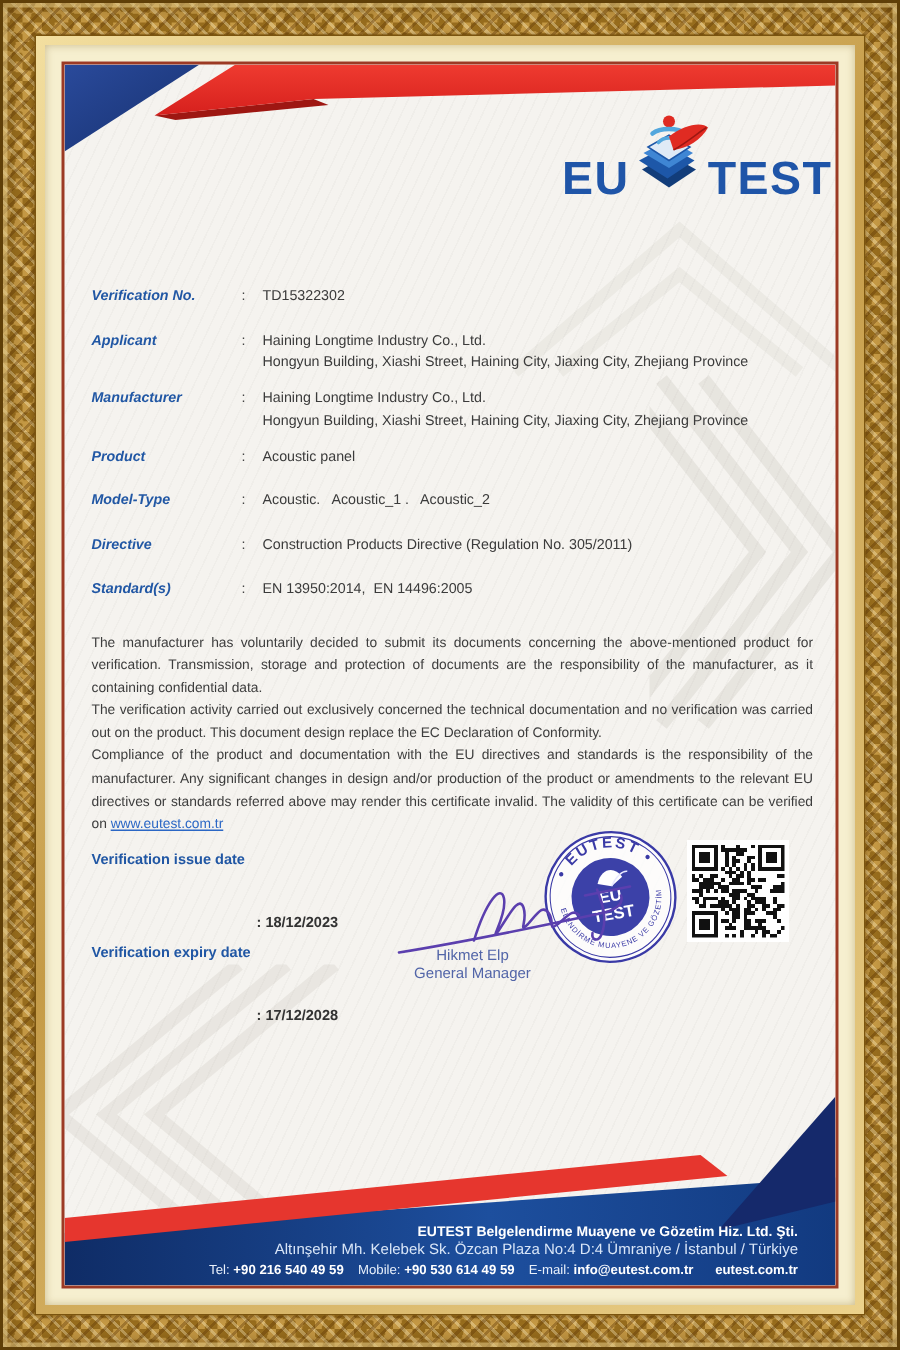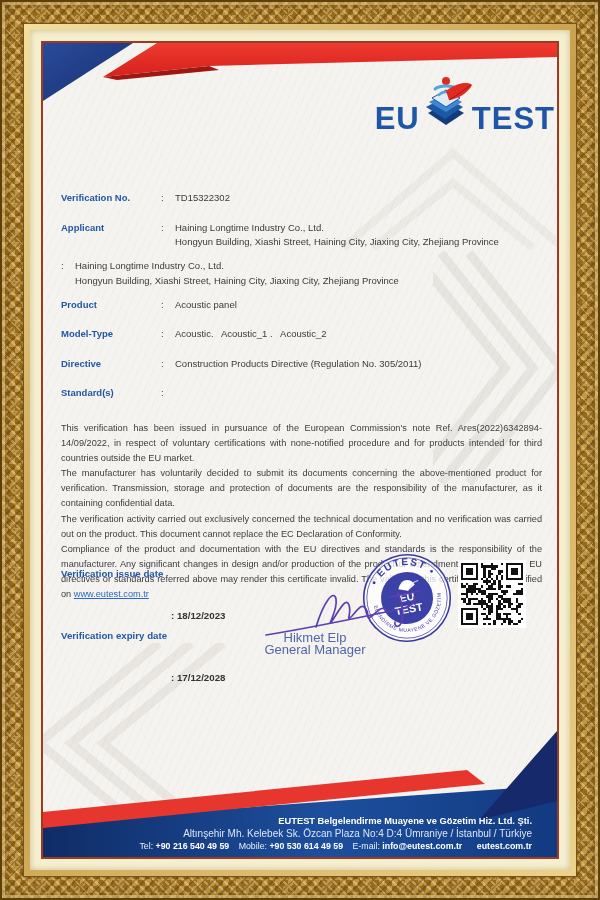--- a/index.html
+++ b/index.html
@@ -33,42 +33,42 @@
   .logo .word{font-size:31px;font-weight:800;color:#1f55a8;letter-spacing:1px;line-height:.95;}
   .logo svg{margin:0 -4px;}
 
   
   .title{position:absolute;top:107px;left:0;width:100%;text-align:center;
     font-size:19px;font-weight:800;color:#2d2d2d;letter-spacing:.4px;}
 
   
   .fields{position:absolute;top:148px;left:18px;right:16px;font-size:9.5px;color:#3b3b3b;}
   .frow{display:flex;line-height:13.5px;}
-  .frow .flabel{width:100px;font-weight:700;color:#2157a4;flex:none;}
+  .frow .flabel{width:100px;font-weight:700;color:#2157a4;flex:none;font-style:italic;}
   .frow .fcolon{width:14px;flex:none;color:#444;}
   .frow .fvalue{flex:1;white-space:pre-wrap;}
   .frow .fvalue div{line-height:14.5px;}
   .mb-lg{margin-bottom:15px}.mb-sm{margin-bottom:9.5px}
 
   
   .bodytxt{position:absolute;top:378px;left:18px;right:15px;font-size:9.2px;line-height:15.1px;
     color:#3d3d3d;text-align:justify;}
   .bodytxt p{margin:0;}
   .bodytxt a{color:#2b67c5;text-decoration:underline;cursor:pointer;}
 
   
   .dates{position:absolute;top:521px;left:18px;font-size:9.7px;}
   .drow{display:flex;line-height:20px;}
   .drow .dlabel{width:110px;font-weight:700;color:#2157a4;}
   .drow .dvalue{font-weight:700;color:#333;margin-top:42px;}
 
   
   .sig{position:absolute;left:215px;top:540px;z-index:5;}
   .names{position:absolute;left:212px;top:589px;width:120px;text-align:center;
-    font-size:13px;color:#5265a8;line-height:12px;}
+    font-size:10px;color:#5265a8;line-height:12px;}
 
   
   .stamp{position:absolute;left:318px;top:509px;z-index:4;}
   .qr{position:absolute;left:415px;top:517px;background:#fff;padding:3px;}
 
   
   .ftr-text{position:absolute;right:25px;bottom:4px;z-index:6;text-align:right;color:#fff;}
   .ftr-text .l1{font-size:9.3px;font-weight:700;line-height:13px;}
   .ftr-text .l2{font-size:10px;color:#d9e6f8;line-height:12.5px;}
   .ftr-text .l3{font-size:8.8px;line-height:13px;color:#e8f0fb;}
@@ -145,20 +145,21 @@
         <div class="flabel">Verification No.</div>
         <div class="fcolon">:</div>
         <div class="fvalue"><div>TD15322302</div></div>
       </div>
       <div class="frow mb-sm">
         <div class="flabel">Applicant</div>
         <div class="fcolon">:</div>
         <div class="fvalue"><div>Haining Longtime Industry Co., Ltd.</div><div>Hongyun Building, Xiashi Street, Haining City, Jiaxing City, Zhejiang Province</div></div>
       </div>
       <div class="frow mb-sm">
+        <div class="flabel">Manufacturer</div>
         <div class="fcolon">:</div>
         <div class="fvalue"><div>Haining Longtime Industry Co., Ltd.</div><div>Hongyun Building, Xiashi Street, Haining City, Jiaxing City, Zhejiang Province</div></div>
       </div>
       <div class="frow mb-lg">
         <div class="flabel">Product</div>
         <div class="fcolon">:</div>
         <div class="fvalue"><div>Acoustic panel</div></div>
       </div>
       <div class="frow mb-lg">
         <div class="flabel">Model-Type</div>
@@ -166,27 +167,27 @@
         <div class="fvalue"><div>Acoustic.   Acoustic_1 .   Acoustic_2</div></div>
       </div>
       <div class="frow mb-lg">
         <div class="flabel">Directive</div>
         <div class="fcolon">:</div>
         <div class="fvalue"><div>Construction Products Directive (Regulation No. 305/2011)</div></div>
       </div>
       <div class="frow">
         <div class="flabel">Standard(s)</div>
         <div class="fcolon">:</div>
+        <div class="fvalue"><div>EN 13950:2014,  EN 14496:2005</div></div>
       </div>
     </div>
 
     <div class="bodytxt">
-      <p>This verification has been issued in pursuance of the European Commission's note Ref. Ares(2022)6342894-14/09/2022, in respect of voluntary certifications with none-notified procedure and for products intended for third countries outside the EU market.</p>
       <p>The manufacturer has voluntarily decided to submit its documents concerning the above-mentioned product for verification. Transmission, storage and protection of documents are the responsibility of the manufacturer, as it containing confidential data.</p>
-      <p>The verification activity carried out exclusively concerned the technical documentation and no verification was carried out on the product. This document cannot replace the EC Declaration of Conformity.</p>
+      <p>The verification activity carried out exclusively concerned the technical documentation and no verification was carried out on the product. This document design replace the EC Declaration of Conformity.</p>
       <p><span>Compliance of the product and documentation with the EU directives and standards is the responsibility of the manufacturer. Any significant changes in design and/or production of the product or amendments to the relevant EU directives or standards referred above may render this certificate invalid. The validity of this certificate can be verified on </span><a>www.eutest.com.tr</a></p>
     </div>
 
     <div class="dates">
       <div class="drow">
         <div class="dlabel">Verification issue date</div>
         <div class="dvalue">: 18/12/2023</div>
       </div>
       <div class="drow">
         <div class="dlabel">Verification expiry date</div>

